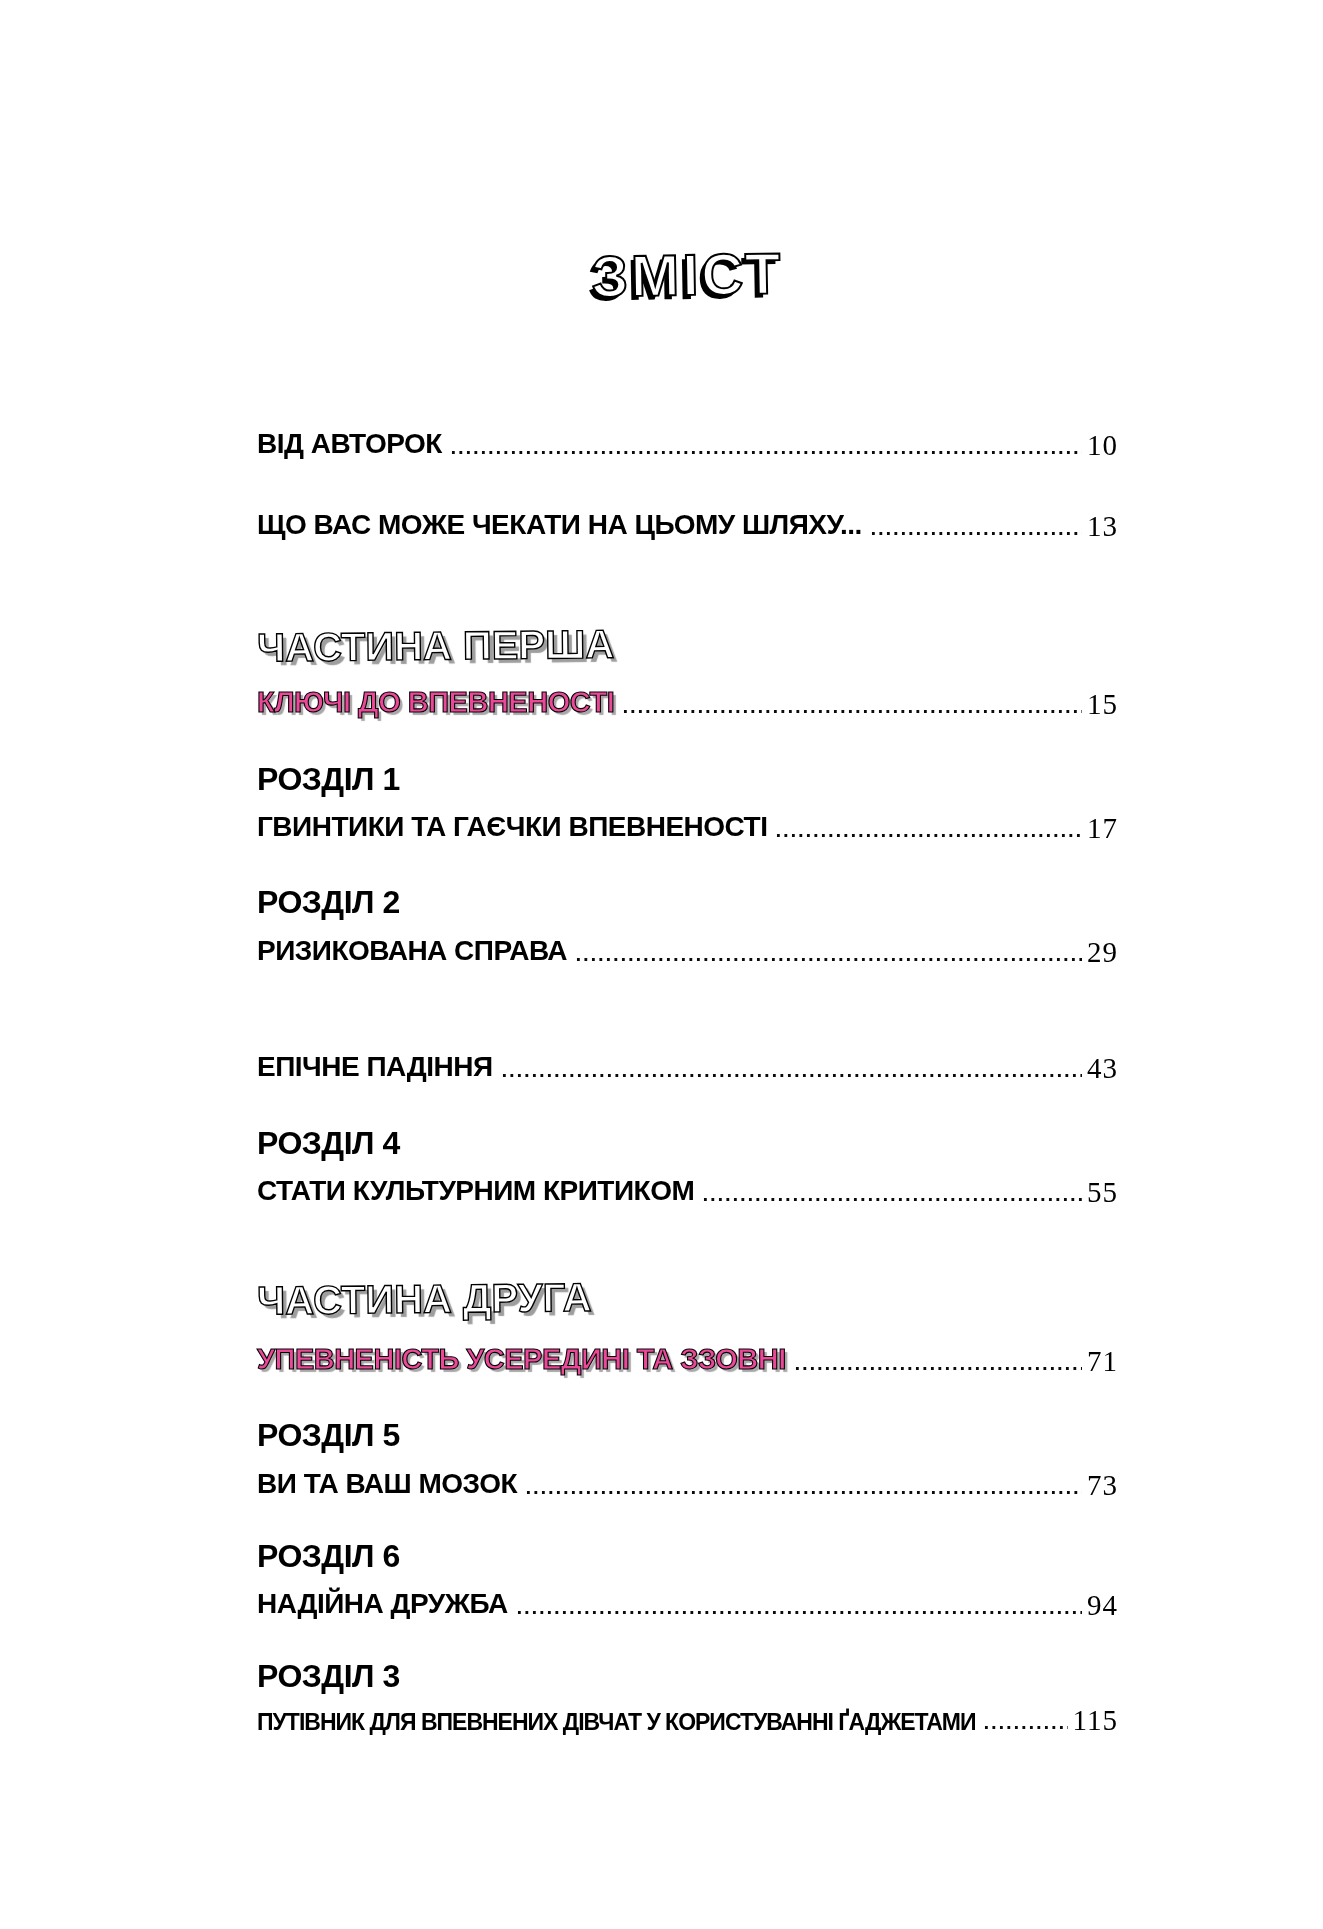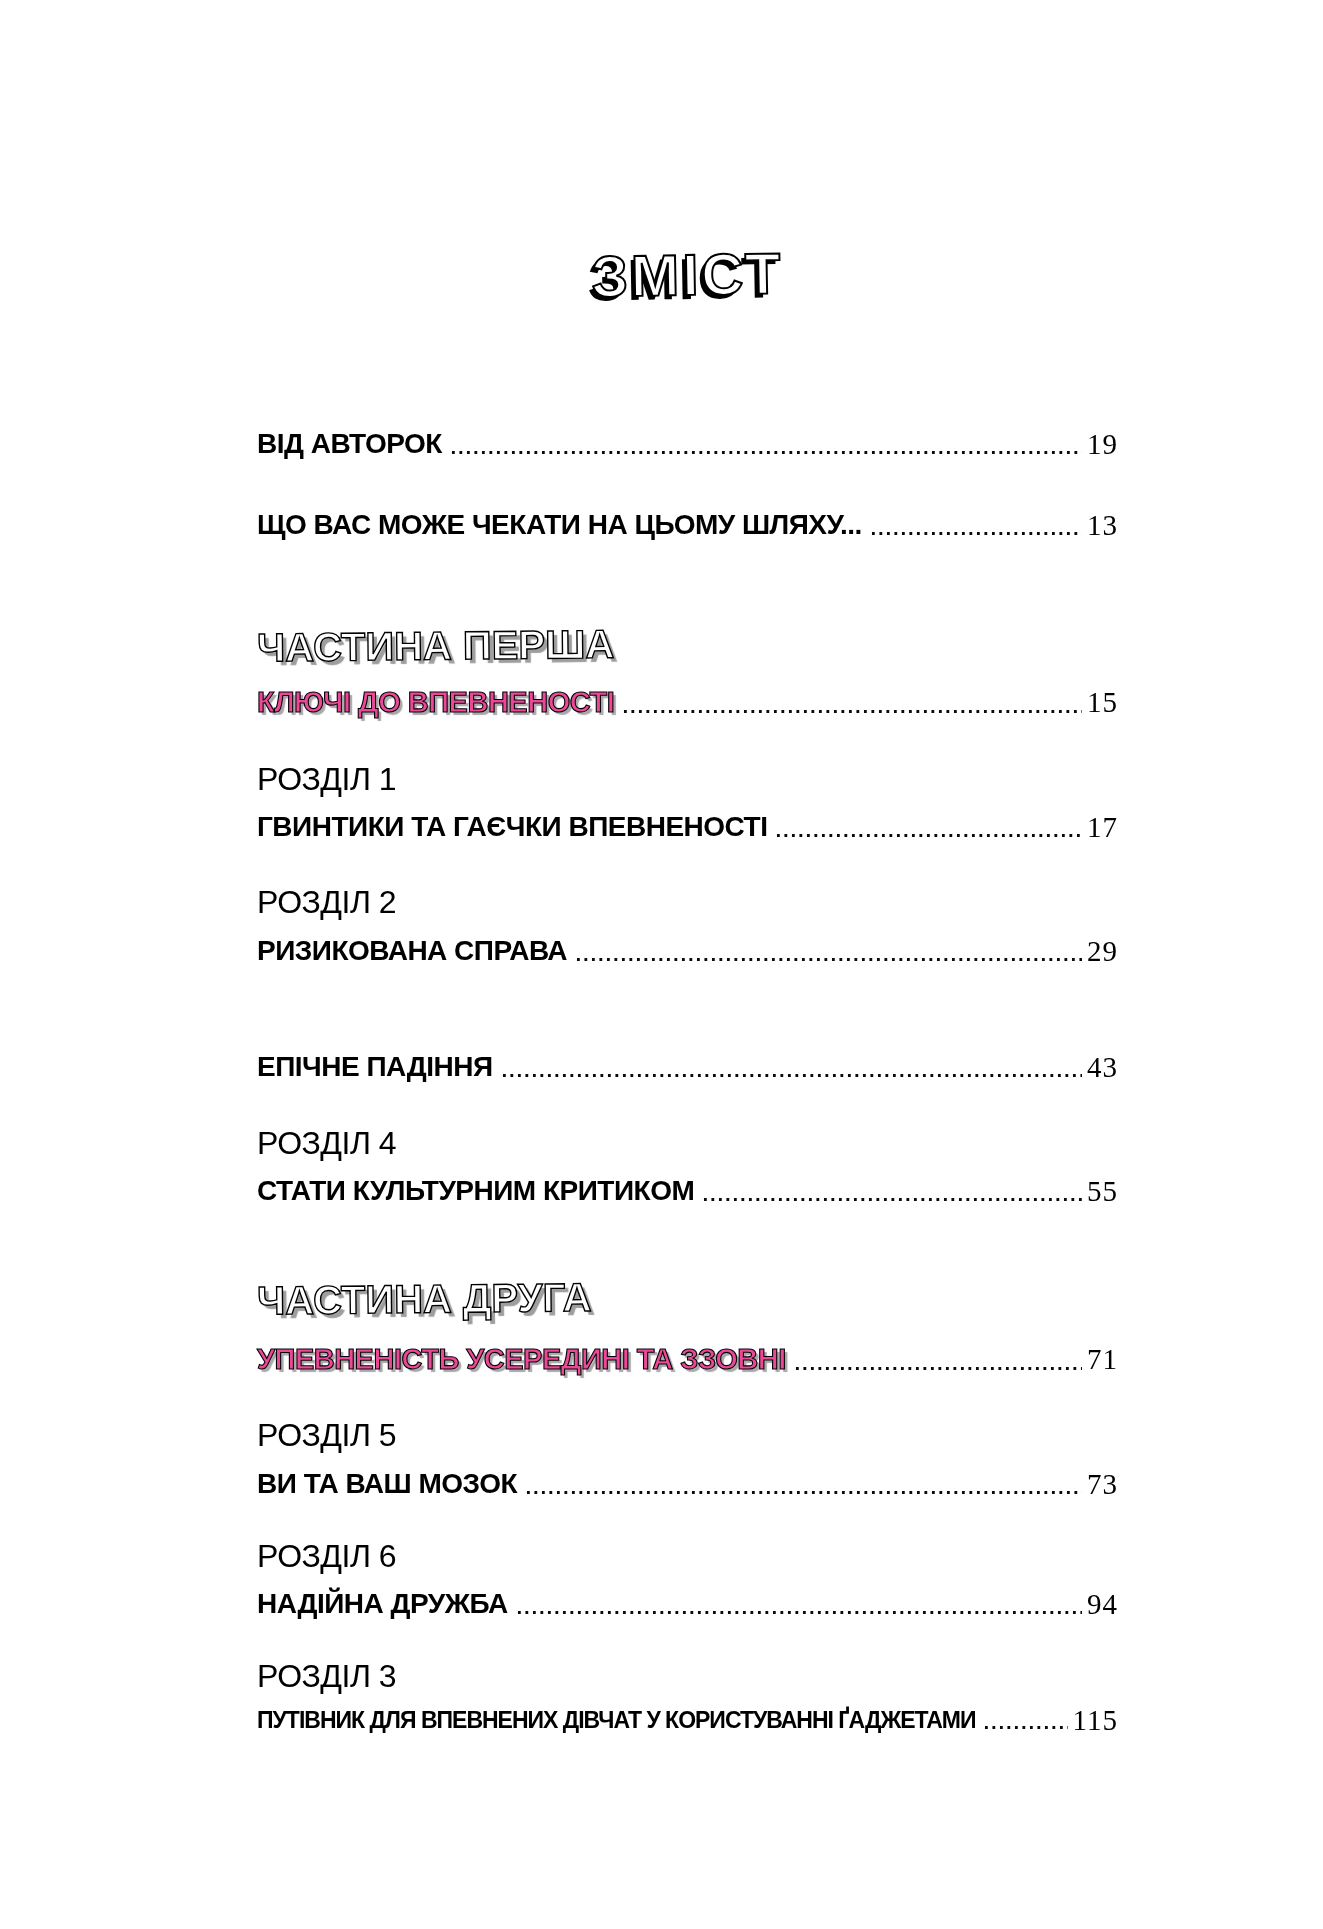--- a/index.html
+++ b/index.html
@@ -32,21 +32,21 @@
     -webkit-text-stroke: 2px #000000;
     text-shadow: -4px 4px 0 #000000;
     transform: rotate(-1deg);
   }
   
   .row {
     position: absolute;
     left: 257px;
     width: 861px;
     display: flex;
-    align-items: center;
+    align-items: flex-end;
   }
   .label {
     white-space: nowrap;
     font-weight: bold;
     font-size: 28px;
     letter-spacing: -0.5px;
     line-height: 1.15;
   }
   .label.long {
     font-size: 23px;
@@ -70,21 +70,21 @@
     letter-spacing: 1px;
     line-height: 1;
   }
   
   .chapter-num {
     position: absolute;
     left: 257px;
     width: 861px;
     margin: 0;
     font-size: 32px;
-    font-weight: normal;
+    font-weight: bold;
     letter-spacing: -0.5px;
     line-height: 1.1;
   }
   
   .part-heading {
     position: absolute;
     left: 257px;
     width: 861px;
     margin: 0;
     font-size: 40px;
@@ -106,21 +106,21 @@
 </head>
 <body>
 
 <div class="page">
 
   <h1 class="book-title">ЗМІСТ</h1>
 
   <div class="row" style="top:428px">
     <span class="label">ВІД АВТОРОК</span>
     <span class="dots"></span>
-    <span class="pagenum">19</span>
+    <span class="pagenum">10</span>
   </div>
 
   <div class="row" style="top:509px">
     <span class="label">ЩО ВАС МОЖЕ ЧЕКАТИ НА ЦЬОМУ ШЛЯХУ...</span>
     <span class="dots"></span>
     <span class="pagenum">13</span>
   </div>
 
   <h2 class="part-heading" style="top:622px">ЧАСТИНА ПЕРША</h2>
 

